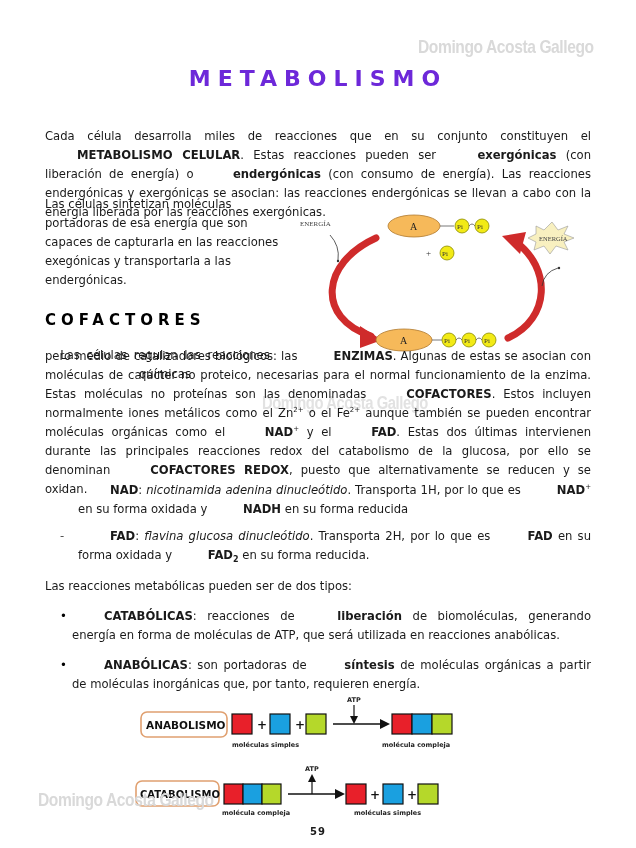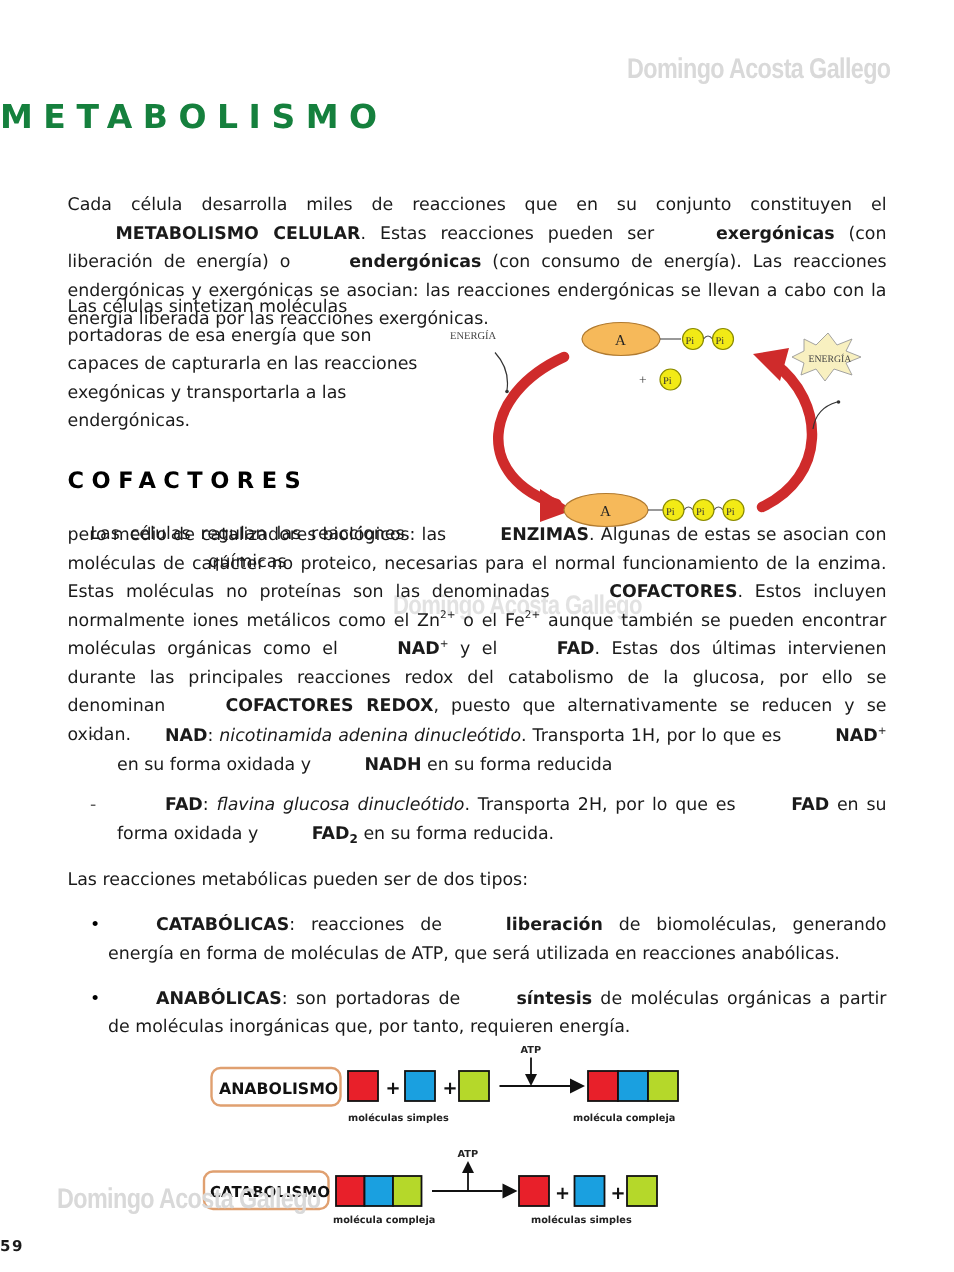--- a/index.html
+++ b/index.html
@@ -3,42 +3,42 @@
 <meta charset="utf-8">
 <style>
   html, body { margin: 0; padding: 0; background: #ffffff; }
   body { width: 636px; height: 848px; position: relative; overflow: hidden;
          font-family: "DejaVu Sans", sans-serif; color: #1a1a1a; }
   .watermark { position: absolute; font-family: "Liberation Sans", sans-serif; font-weight: bold;
                color: #d9d9d9; font-size: 19px; letter-spacing: -0.5px; transform: scaleX(0.82); transform-origin: left top; }
   .wm-top { left: 418px; top: 36px; }
   .wm-mid { left: 262px; top: 393px; color: #e2e2e2; font-size: 18px; }
   .wm-bottom { left: 38px; top: 789px; }
-  .title { position: absolute; top: 66px; left: 0; width: 636px; text-align: left;
-           font-family: "DejaVu Sans", sans-serif; font-weight: bold; font-size: 22px; letter-spacing: 7px; color: #15803d; }
+  .title { position: absolute; top: 66px; left: 0; width: 636px; text-align: center;
+           font-family: "DejaVu Sans", sans-serif; font-weight: bold; font-size: 22px; letter-spacing: 7px; color: #6d28d9; }
   .para { position: absolute; left: 45px; width: 546px; font-size: 11.6px; line-height: 19px; text-align: justify; }
   .p1 { top: 127px; }
   .p2 { top: 195px; width: 246px; text-align: left; }
   .h2 { position: absolute; left: 45px; top: 311px; font-weight: bold; font-size: 15px; letter-spacing: 5px; color: #000; }
   .p3a { top: 346px; }
   .p3 { top: 347px; }
   .list { position: absolute; left: 60px; width: 531px; font-size: 11.6px; line-height: 19px; text-align: justify; }
   .list .item { position: relative; padding-left: 18px; }
   .list .item .dash { position: absolute; left: 0; top: 0; color: #555; }
   .l1 { top: 481px; }
   .l2 { top: 527px; }
   .p4 { top: 577px; }
   .l3 { top: 607px; }
   .l4 { top: 656px; }
   sup { font-size: 7px; vertical-align: super; line-height: 0; }
   sub { font-size: 8px; line-height: 0; }
   b { font-weight: bold; margin-left: 32px; }
   .cycle { position: absolute; left: 296px; top: 208px; }
   .schema { position: absolute; left: 0; top: 0; }
-  .pagenum { position: absolute; top: 826px; left: 0; width: 636px; text-align: left; font-weight: bold; font-size: 10px; letter-spacing: 1px; }
+  .pagenum { position: absolute; top: 826px; left: 0; width: 636px; text-align: center; font-weight: bold; font-size: 10px; letter-spacing: 1px; }
 </style>
 </head>
 <body>
 
 <div class="watermark wm-top">Domingo Acosta Gallego</div>
 <div class="watermark wm-mid">Domingo Acosta Gallego</div>
 
 <div class="title">METABOLISMO</div>
 
 <div class="para p1">

